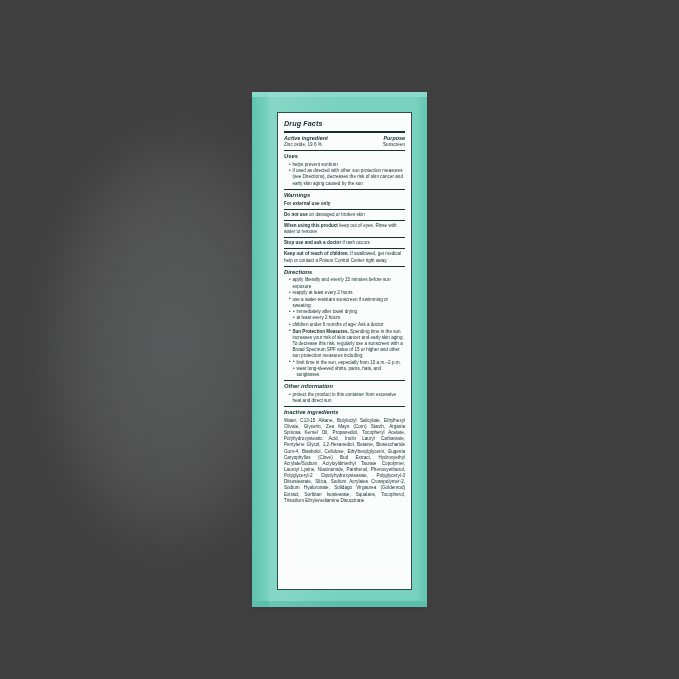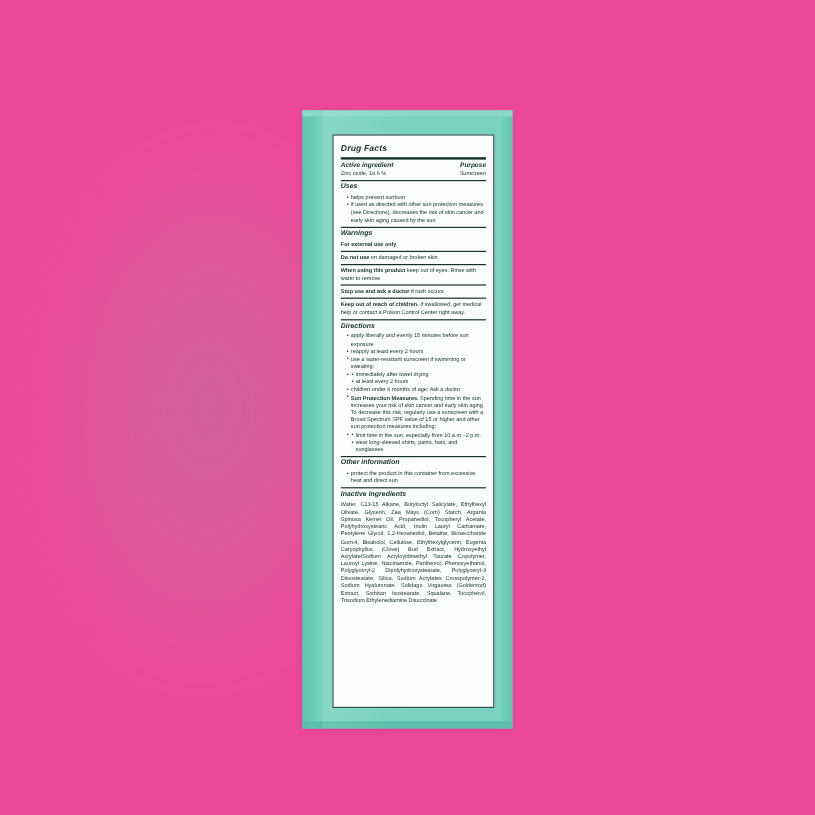--- a/index.html
+++ b/index.html
@@ -8,21 +8,21 @@
     width: 679px;
     height: 679px;
     background: #ffffff;
     font-family: "Liberation Sans", sans-serif;
   }
 
   #scene {
     position: relative;
     width: 679px;
     height: 679px;
-    background: #ec4899;
+    background: #404040;
     overflow: hidden;
   }
 
   
   .shadow {
     position: absolute;
     left: 33px;
     top: 120px;
     width: 235px;
     height: 445px;

